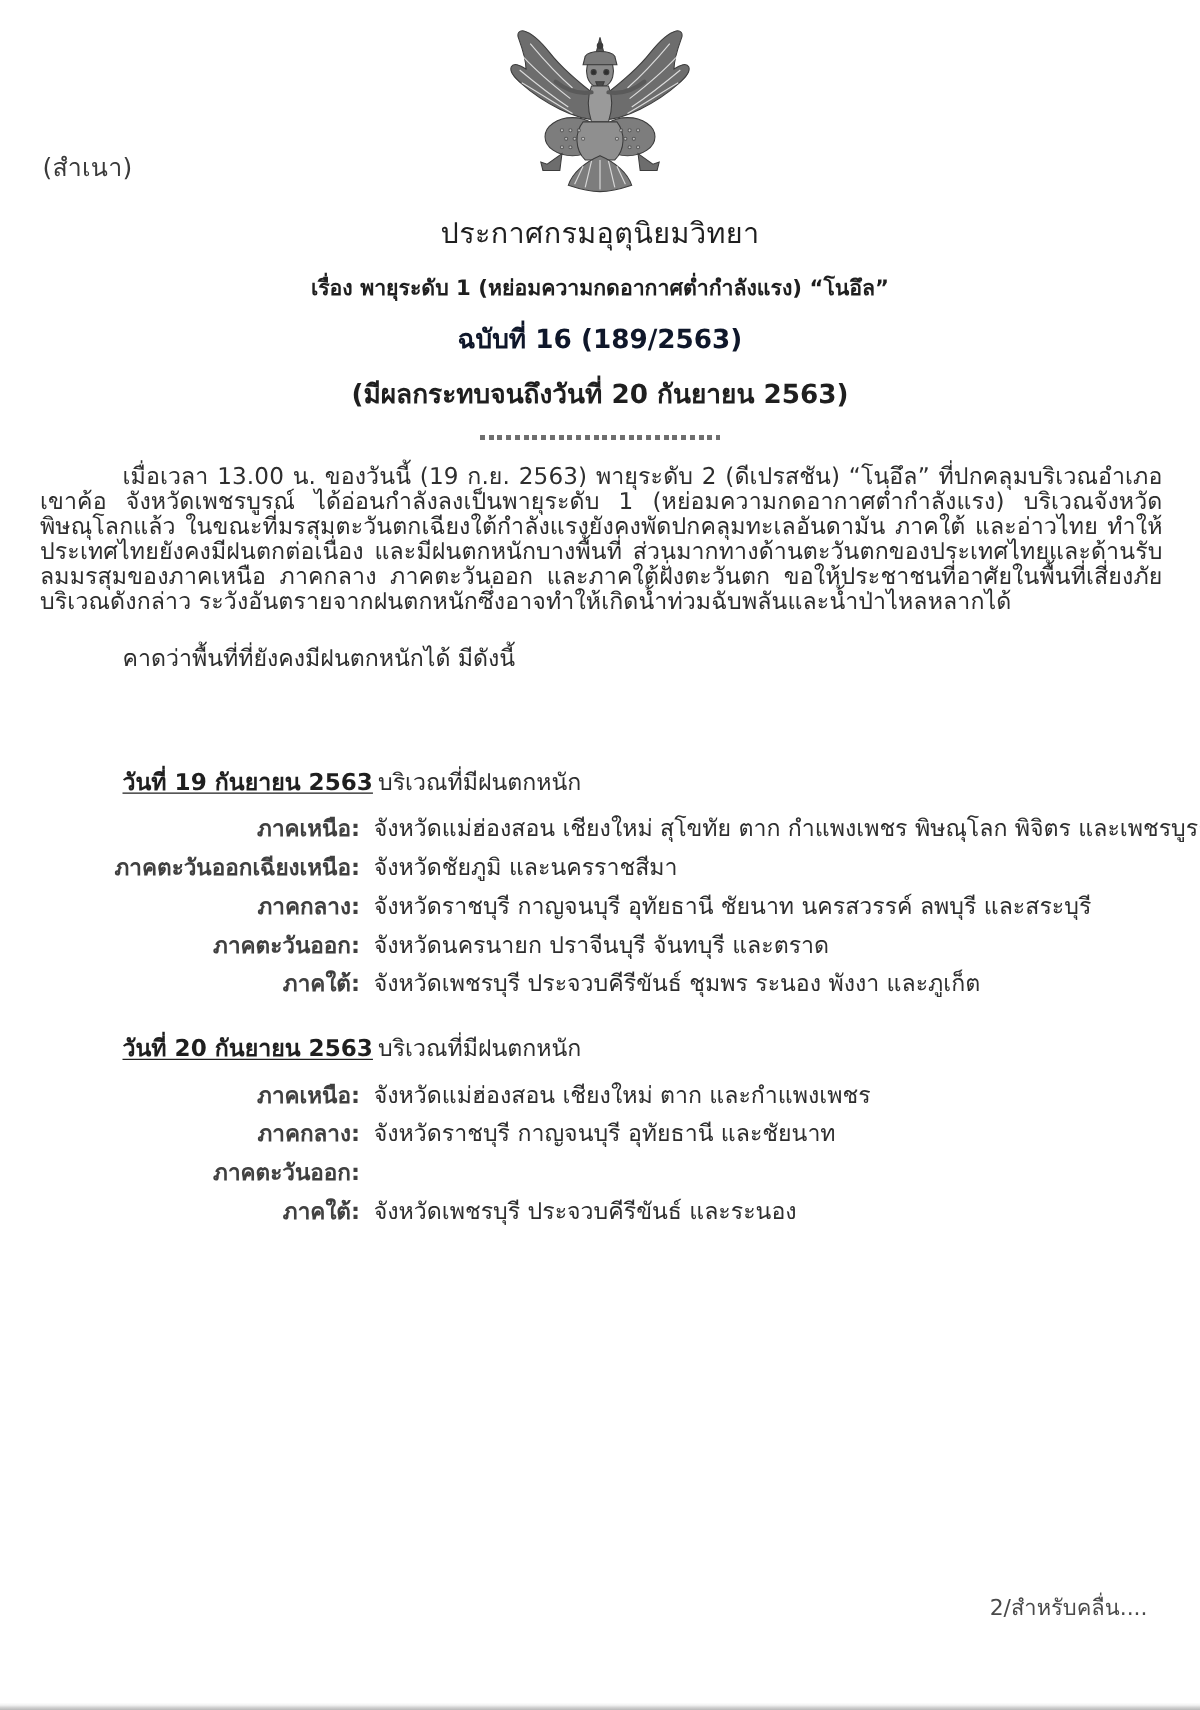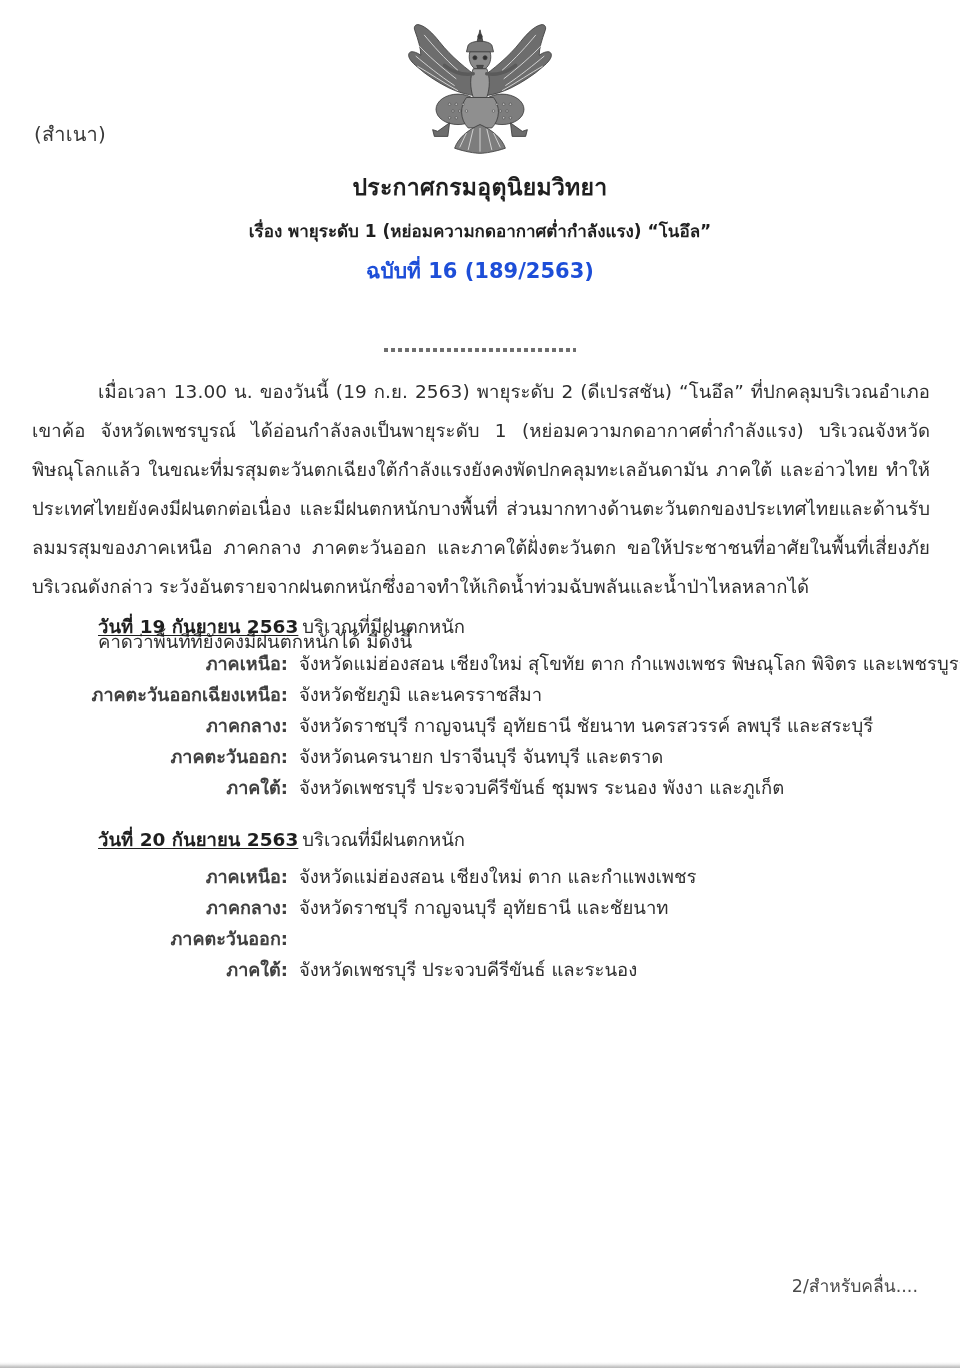--- a/index.html
+++ b/index.html
@@ -58,36 +58,36 @@
   
   .headings {
     position: absolute;
     left: 0;
     right: 0;
     top: 170px;
     text-align: center;
   }
   .doc-title {
     font-size: 23px;
-    font-weight: bold;
+    font-weight: normal;
     color: #1f1f1f;
     letter-spacing: 0.3px;
     line-height: 1.5;
   }
   .doc-subject {
     font-size: 17px;
     font-weight: bold;
     color: #1f1f1f;
     margin-top: 14px;
     line-height: 1.5;
   }
   .doc-issue {
     font-size: 21px;
     font-weight: bold;
-    color: #1d4ed8;
+    color: #0f172a;
     margin-top: 12px;
     line-height: 1.5;
     text-align: center;
   }
   .doc-effective {
     font-size: 21px;
     font-weight: bold;
     color: #1f1f1f;
     margin-top: 12px;
     line-height: 1.5;
@@ -110,21 +110,21 @@
 
   
   .body-block {
     position: absolute;
     left: 32px;
     top: 372px;
     width: 898px;
   }
   .body-paragraph {
     font-size: 18.5px;
-    line-height: 39px;
+    line-height: 20px;
     color: #2e2e2e;
     text-align: justify;
     text-indent: 66px;
     letter-spacing: 0.1px;
   }
   .body-lead {
     font-size: 18.5px;
     line-height: 31.5px;
     color: #2e2e2e;
     text-indent: 66px;
@@ -274,20 +274,21 @@
           <path d="M116 136 L 124 153"></path>
         </g>
       </g>
     </svg>
   </div>
 
   <div class="headings">
     <div class="doc-title">ประกาศกรมอุตุนิยมวิทยา</div>
     <div class="doc-subject">เรื่อง พายุระดับ 1 (หย่อมความกดอากาศต่ำกำลังแรง) “โนอึล”</div>
     <div class="doc-issue">ฉบับที่ 16 (189/2563)</div>
+    <div class="doc-effective">(มีผลกระทบจนถึงวันที่ 20 กันยายน 2563)</div>
   </div>
 
   <div class="separator"></div>
 
   <div class="body-block">
     <div class="body-paragraph">เมื่อเวลา 13.00 น. ของวันนี้ (19 ก.ย. 2563) พายุระดับ 2 (ดีเปรสชัน) “โนอึล” ที่ปกคลุมบริเวณอำเภอเขาค้อ จังหวัดเพชรบูรณ์ ได้อ่อนกำลังลงเป็นพายุระดับ 1 (หย่อมความกดอากาศต่ำกำลังแรง) บริเวณจังหวัดพิษณุโลกแล้ว ในขณะที่มรสุมตะวันตกเฉียงใต้กำลังแรงยังคงพัดปกคลุมทะเลอันดามัน ภาคใต้ และอ่าวไทย  ทำให้ประเทศไทยยังคงมีฝนตกต่อเนื่อง และมีฝนตกหนักบางพื้นที่ ส่วนมากทางด้านตะวันตกของประเทศไทยและด้านรับลมมรสุมของภาคเหนือ ภาคกลาง ภาคตะวันออก และภาคใต้ฝั่งตะวันตก ขอให้ประชาชนที่อาศัยในพื้นที่เสี่ยงภัยบริเวณดังกล่าว ระวังอันตรายจากฝนตกหนักซึ่งอาจทำให้เกิดน้ำท่วมฉับพลันและน้ำป่าไหลหลากได้</div>
     <div class="body-lead">คาดว่าพื้นที่ที่ยังคงมีฝนตกหนักได้ มีดังนี้</div>
   </div>
 
   <div class="forecast">

